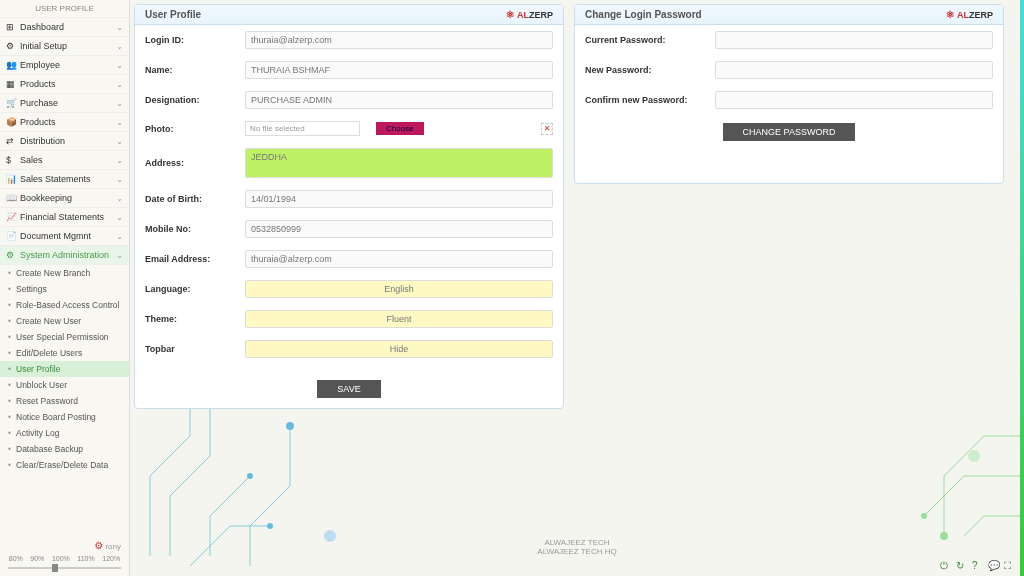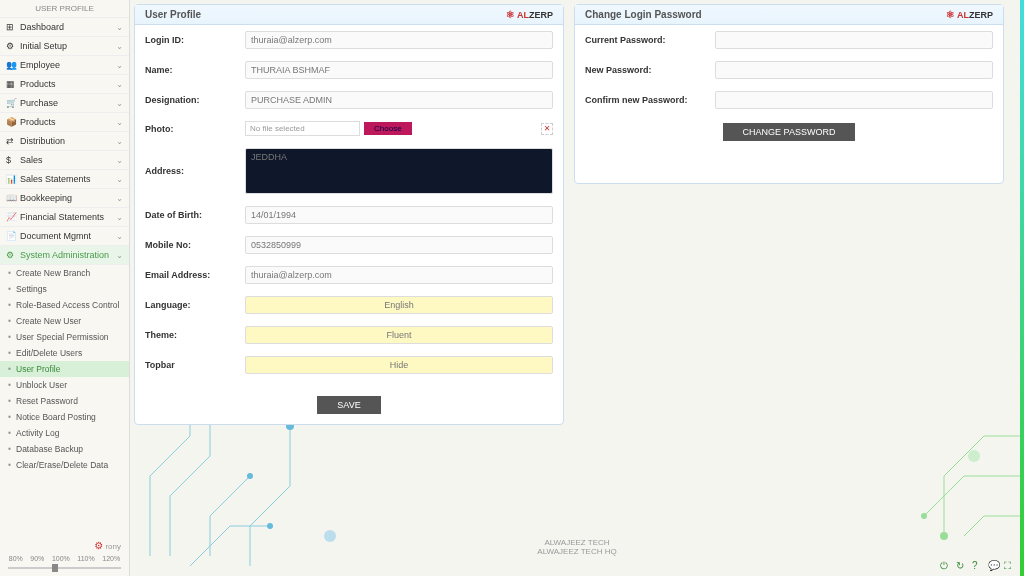--- a/index.html
+++ b/index.html
@@ -31,23 +31,23 @@
 .panel-header { display: flex; justify-content: space-between; align-items: center; padding: 4px 10px; background: linear-gradient(#f0f8ff,#e8f4fc); border-bottom: 1px solid #cde; }
 .panel-title { font-size: 10px; font-weight: bold; color: #555; }
 .logo { font-size: 9px; font-weight: bold; }
 .logo .al { color: #c33; }
 .logo .zerp { color: #333; }
 
 .form { padding: 6px 10px; }
 .form-row { display: flex; align-items: center; margin-bottom: 12px; }
 .form-row label { width: 100px; font-size: 9px; color: #333; font-weight: bold; }
 .form-row input, .form-row textarea, .form-row .select { flex: 1; border: 1px solid #ddd; padding: 3px 5px; font-size: 9px; color: #777; border-radius: 2px; background: #fafafa; }
-.form-row textarea { height: 46px; resize: none; background: #0f172a; }
+.form-row textarea { height: 30px; resize: none; background: #bef264; }
 .form-row .select { text-align: center; background: #fef9c3; }
-.photo-row { display: flex; align-items: center; gap: 4px; }
+.photo-row { display: flex; align-items: center; gap: 16px; }
 .photo-row .file-text { border: 1px solid #ddd; padding: 2px 4px; font-size: 8px; color: #999; width: 115px; }
 .photo-row .choose-btn { background: #be185d; color: #004; padding: 2px 10px; font-size: 8px; border: none; cursor: pointer; }
 .photo-row .broken-img { width: 12px; height: 12px; border: 1px dashed #ccc; margin-left: auto; font-size: 8px; text-align: center; color: #c33; }
 .save-btn, .change-btn { background: #555; color: #fff; border: none; padding: 4px 20px; font-size: 9px; cursor: pointer; display: block; margin: 22px auto 4px; }
 .change-btn { margin-top: 14px; }
 
 .circuit-bg { position: absolute; left: 0; bottom: 0; width: 250px; height: 300px; z-index: -1; }
 .circuit-bg-r { position: absolute; right: 0; bottom: 0; width: 200px; height: 160px; z-index: -1; }
 .footer-text { position: absolute; bottom: 20px; left: 50%; transform: translateX(-50%); text-align: center; font-size: 8px; color: #999; margin-top: 36px; }
 .right-strip { position: absolute; right: 0; top: 0; width: 4px; height: 100%; background: linear-gradient(#4dd,#3c3); }

